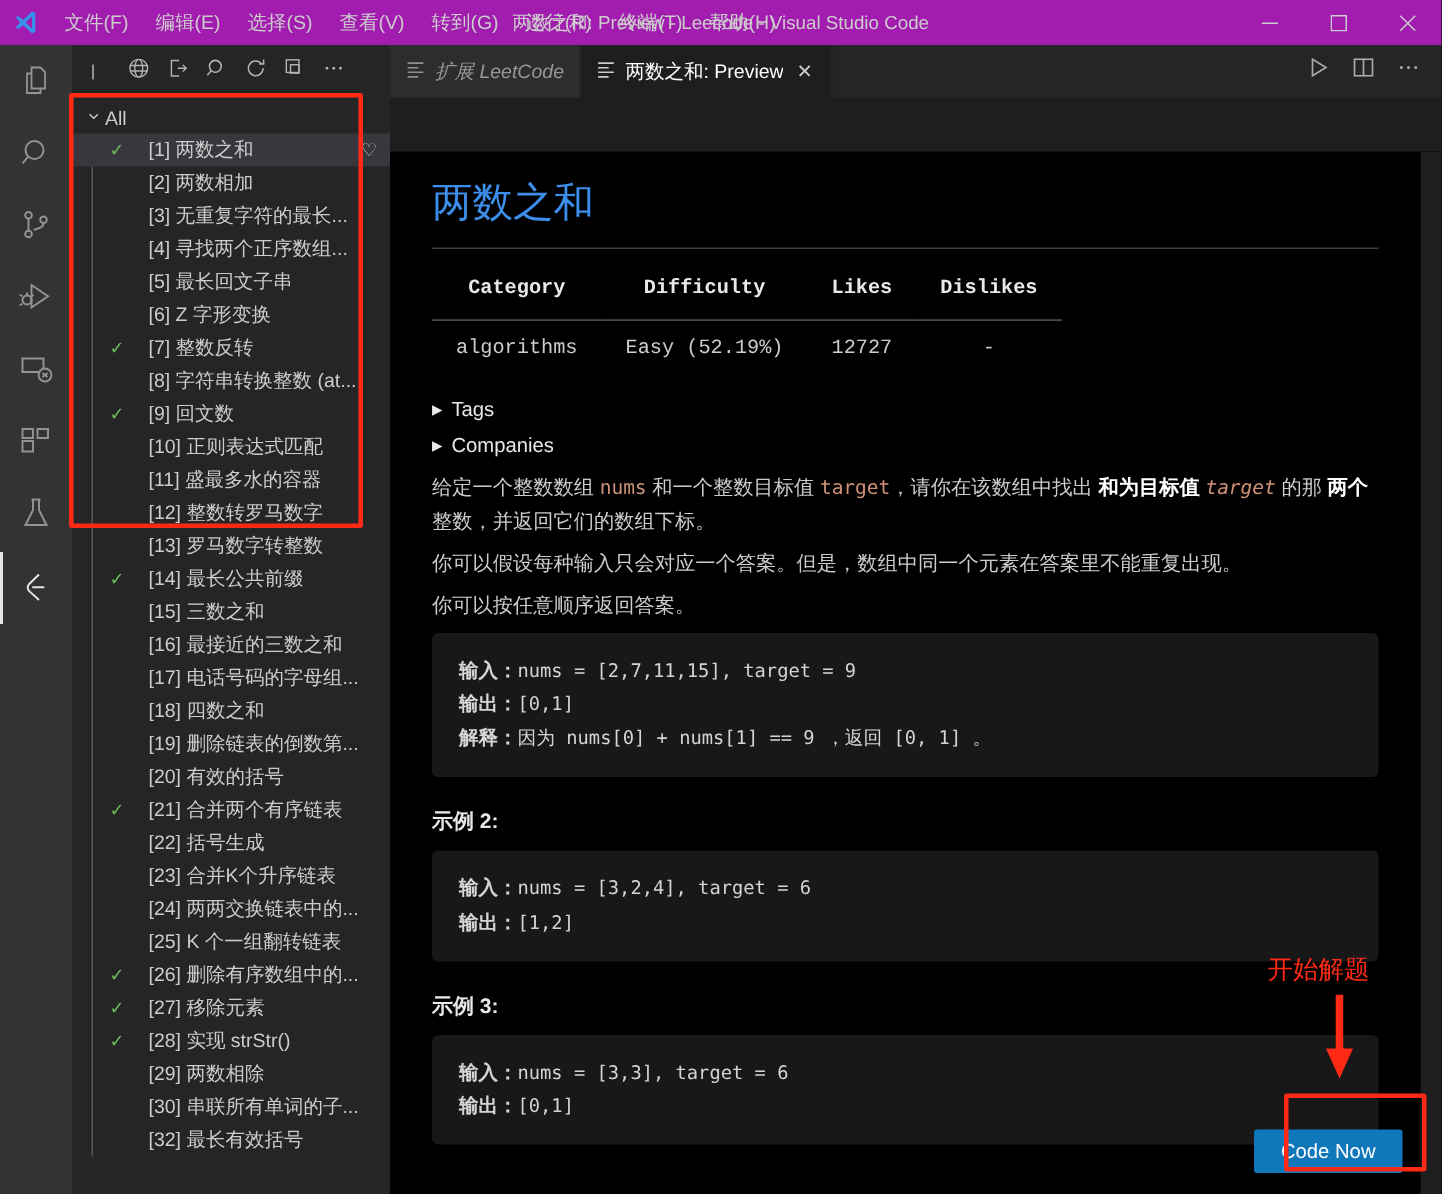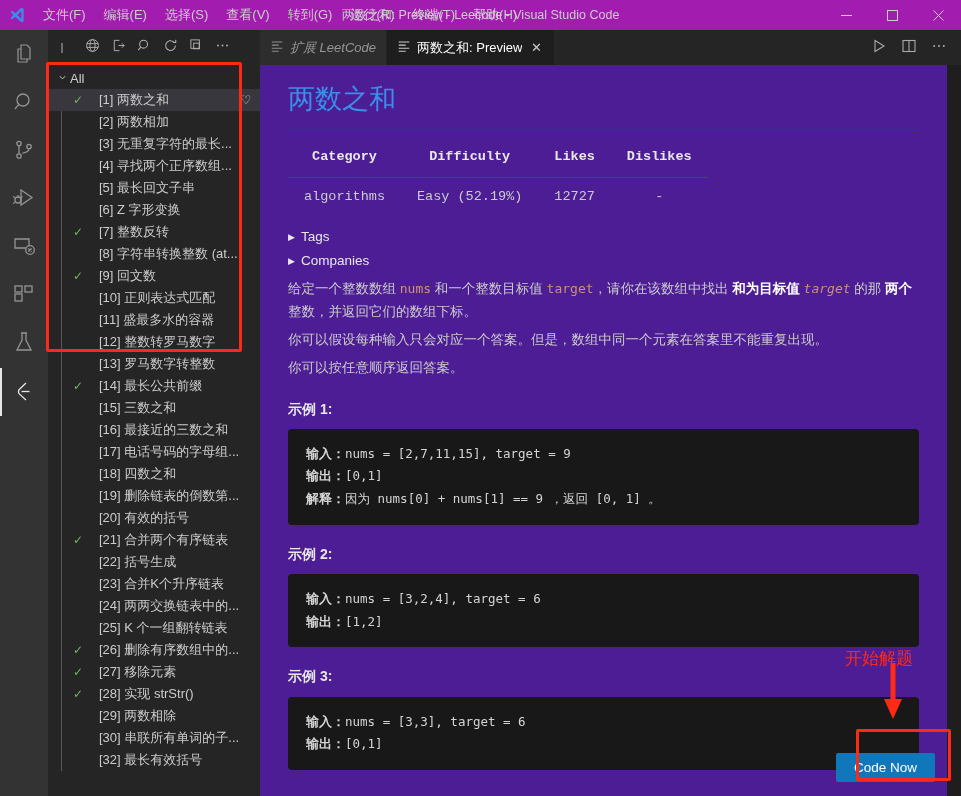--- a/index.html
+++ b/index.html
@@ -71,35 +71,35 @@
   .tree-child { padding-left: 22px; display: flex; align-items: center; width: 100%; }
   .check { width: 16px; font-size: 12px; color: #6bbf59; flex: 0 0 16px; text-align: center; }
   .item-label {
     overflow: hidden; text-overflow: ellipsis; white-space: nowrap; flex: 1 1 auto;
     font-size: 13px;
     margin-left: 13px;
   }
   .heart { flex: 0 0 16px; text-align: center; color: #cccccc; font-size: 12px; }
 
   
-  .editor-group { flex: 1 1 auto; display: flex; flex-direction: column; min-width: 0; background: #1e1e1e; }
+  .editor-group { flex: 1 1 auto; display: flex; flex-direction: column; min-width: 0; background: #1e1e1e; gap: 36px; }
   .tabbar { height: 35px; background: #252526; display: flex; align-items: stretch; flex: 0 0 35px; }
   .tab {
     display: flex; align-items: center; gap: 6px; padding: 0 10px; font-size: 13px;
     background: #2d2d2d; color: #969696; border-right: 1px solid #252526; max-width: 260px;
   }
   .tab.active { background: #1e1e1e; color: #ffffff; position: relative; }
   .tab .tab-title { white-space: nowrap; overflow: hidden; text-overflow: ellipsis; font-style: italic; }
   .tab.active .tab-title { font-style: normal; }
   .tab-close { font-size: 13px; color: #cccccc; width: 16px; text-align: center; }
   .tab-actions { margin-left: auto; display: flex; align-items: center; gap: 2px; padding-right: 8px; }
   .ta-btn { width: 28px; height: 28px; display: flex; align-items: center; justify-content: center; opacity: .8; }
 
   
-  .preview-wrap { flex: 1 1 auto; position: relative; overflow: hidden; background: #4c1d95; }
+  .preview-wrap { flex: 1 1 auto; position: relative; overflow: hidden; background: #000000; }
   .preview {
     position: absolute; inset: 0 14px 0 0; overflow: hidden;
     padding: 14px 28px 20px 28px;
     font-size: 13.5px; line-height: 1.65; color: #cccccc;
   }
   .preview-scrollbar {
     position: absolute; top: 0; right: 0; width: 14px; bottom: 0; background: #1e1e1e;
   }
   h1.doc-title {
     color: #3b8eea; font-size: 27px; font-weight: 400; margin: 4px 0 14px 0; line-height: 1.2;
@@ -134,21 +134,21 @@
     padding: 7px 18px; border-radius: 2px; cursor: pointer;
     font-family: "Liberation Sans", sans-serif;
   }
 
   
   .anno-box {
     position: absolute; border: 3px solid #ff2a16; border-radius: 2px; pointer-events: none; z-index: 50;
   }
   .anno-text {
     position: absolute; color: #ff2a16; font-size: 17px; z-index: 51; pointer-events: none;
-    white-space: nowrap; font-family: "Liberation Sans", sans-serif; margin-top: 12px;
+    white-space: nowrap; font-family: "Liberation Sans", sans-serif;
   }
   .anno-arrow { position: absolute; z-index: 51; pointer-events: none; }
 </style>
 </head>
 <body>
 
 <div class="app">
 
   <div class="titlebar">
     <div class="vscode-logo">
@@ -601,21 +601,20 @@
           </div>
           <div class="collapsible">
             <span class="tri">▶</span><span>Companies</span>
           </div>
 
           <p class="para" id="desc1"><span>给定一个整数数组 </span><span class="code-inline">nums</span><span> 和一个整数目标值 </span><span class="code-inline">target</span><span>，请你在该数组中找出 </span><span class="bold">和为目标值</span><span> </span><span class="code-inline ital">target</span><span> 的那 </span><span class="bold">两个</span><span> 整数，并返回它们的数组下标。</span></p>
           <p class="para">你可以假设每种输入只会对应一个答案。但是，数组中同一个元素在答案里不能重复出现。</p>
           <p class="para">你可以按任意顺序返回答案。</p>
 
           <div id="examples">
-              <h3 class="ex-title">示例 1:</h3>
               <pre class="block"><span class="k">输入：</span><span>nums = [2,7,11,15], target = 9</span>
 <span class="k">输出：</span><span>[0,1]</span>
 <span class="k">解释：</span><span>因为 nums[0] + nums[1] == 9 ，返回 [0, 1] 。</span></pre>
               <h3 class="ex-title">示例 2:</h3>
               <pre class="block"><span class="k">输入：</span><span>nums = [3,2,4], target = 6</span>
 <span class="k">输出：</span><span>[1,2]</span></pre>
               <h3 class="ex-title">示例 3:</h3>
               <pre class="block"><span class="k">输入：</span><span>nums = [3,3], target = 6</span>
 <span class="k">输出：</span><span>[0,1]</span></pre>
             </div>

